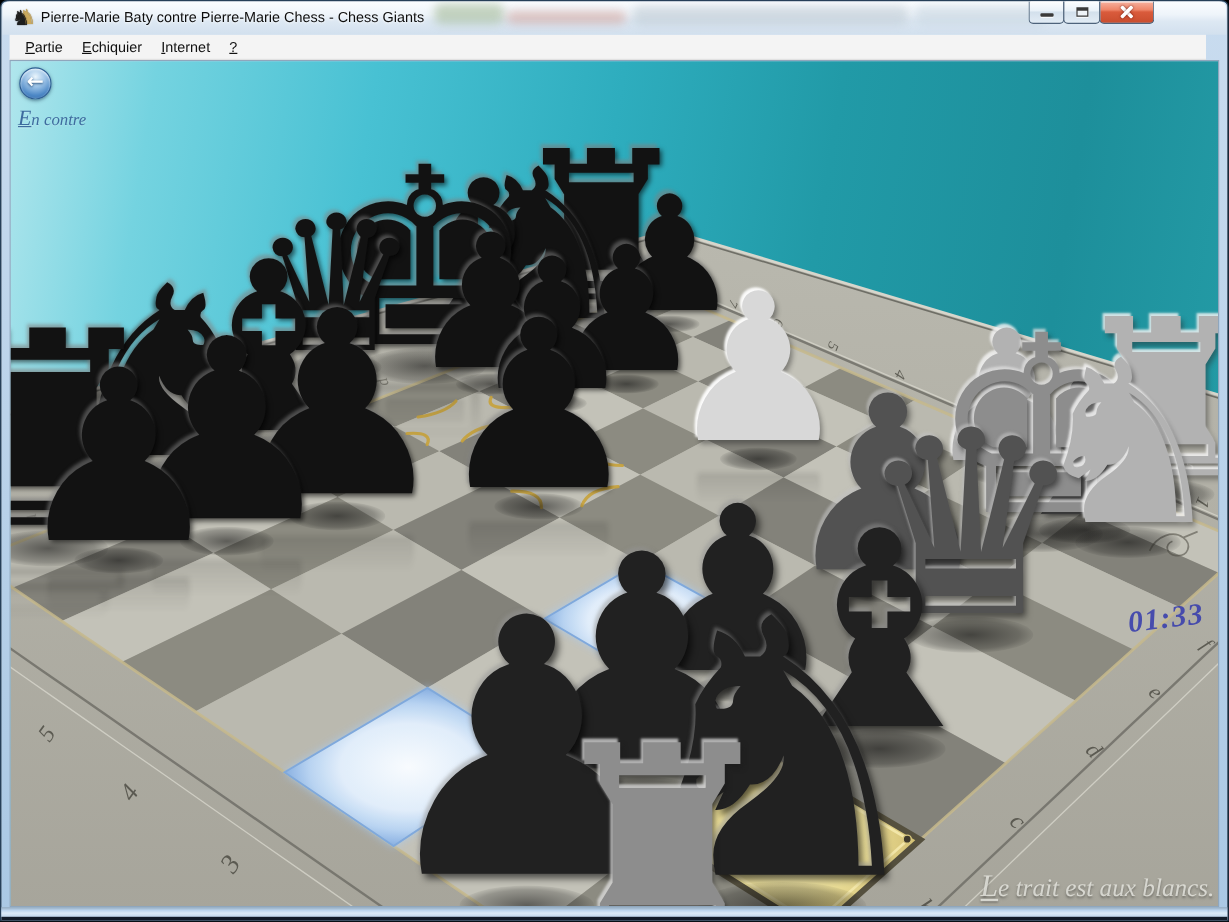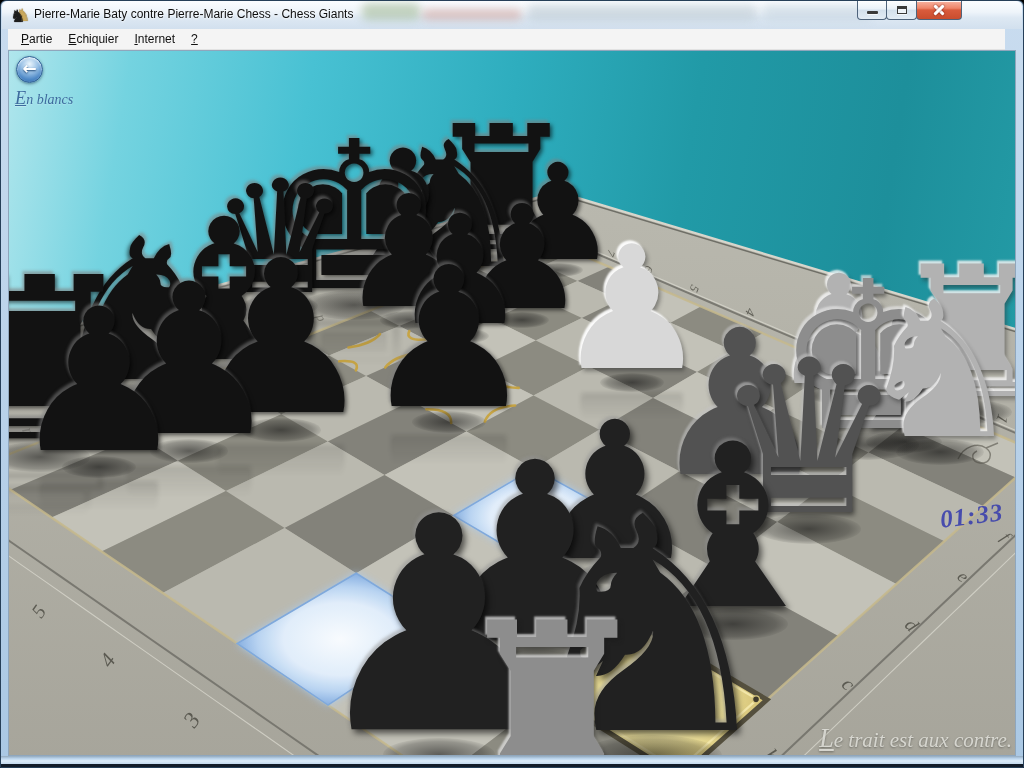--- a/index.html
+++ b/index.html
@@ -352,21 +352,21 @@
           <div class="piece s-deep" style="left: 284.6px; top: 428.485px; width: 496.8px; font-size: 248.4px; z-index: 659;">♟</div>
           <div class="pshadow" style="left: 380.9px; top: 735.5px; width: 112.2px; height: 33px; z-index: 751;"></div>
           <div class="piece s-deep" style="left: 140px; top: 476.384px; width: 594px; font-size: 297px; z-index: 752;">♟</div>
           <div class="pshadow" style="left: 580.3px; top: 732.5px; width: 139.4px; height: 41px; z-index: 752;"></div>
           <div class="piece s-deep" style="left: 352.75px; top: 477.152px; width: 594.5px; font-size: 297.25px; z-index: 753;">♞</div>
           <div class="piece s-mid" style="left: 319px; top: 590.632px; width: 462px; font-size: 231px; z-index: 805;">♜</div>
         </div>
       <div class="back-btn">
           <span class="arr">←</span>
         </div>
-      <span class="encours">En blancs</span>
+      <span class="encours">En contre</span>
       <div class="movelist">1.  f4  d5</div>
       <div class="clock">01:33</div>
-      <span class="turntext">Le trait est aux contre.</span>
+      <span class="turntext">Le trait est aux blancs.</span>
     </div>
   </div>
 
   <div class="frame-bottom"></div>
 </div>
 
 </body></html>

